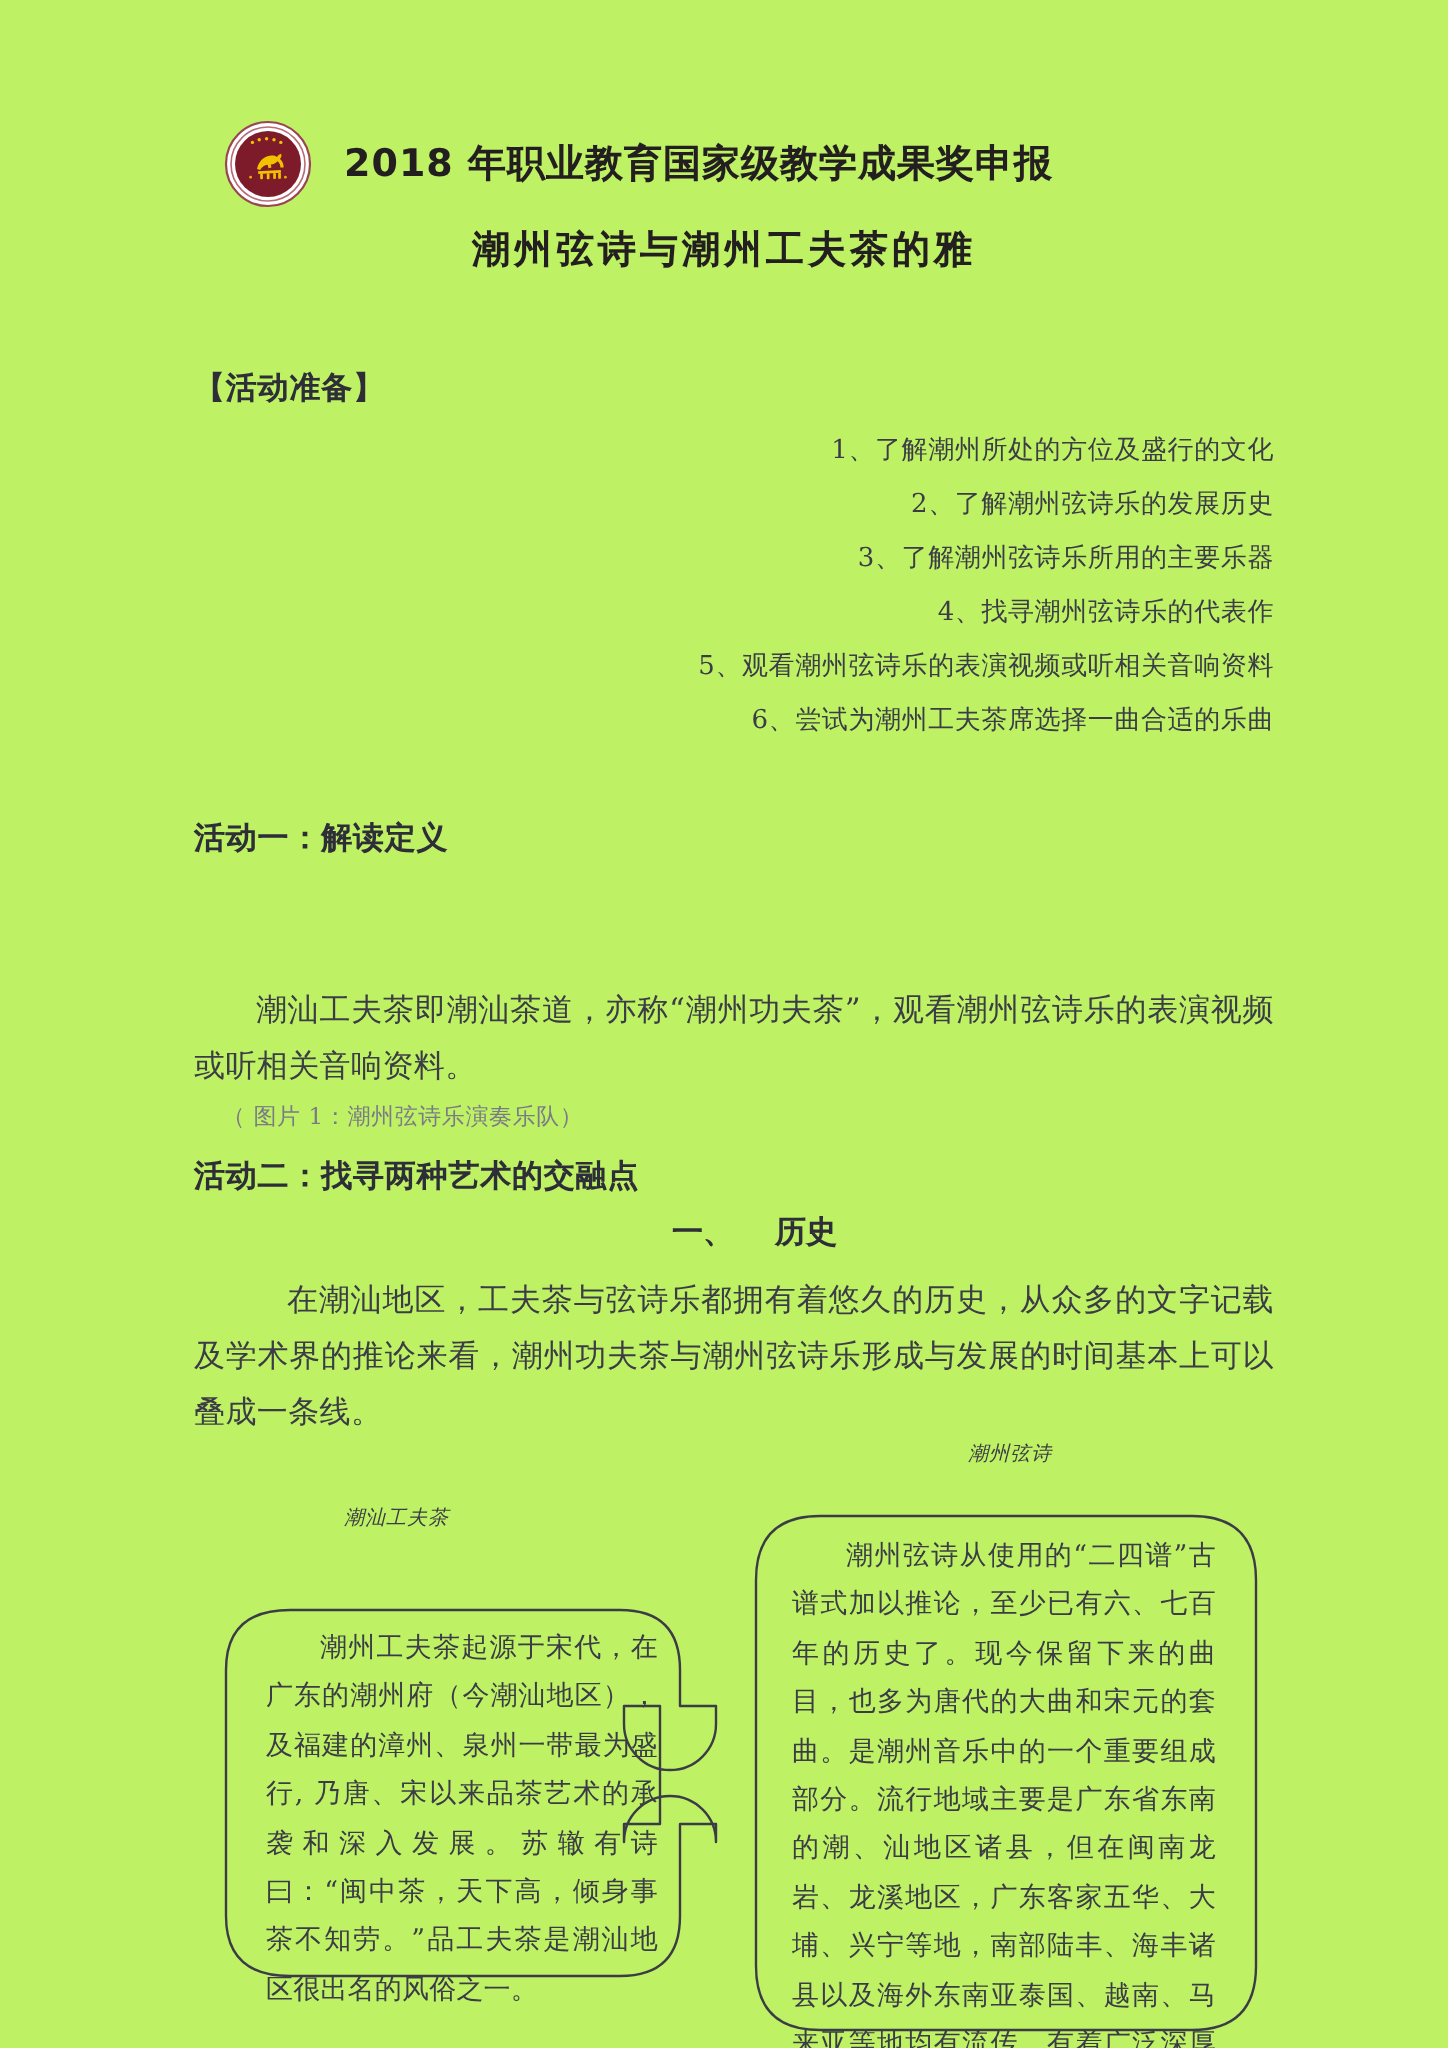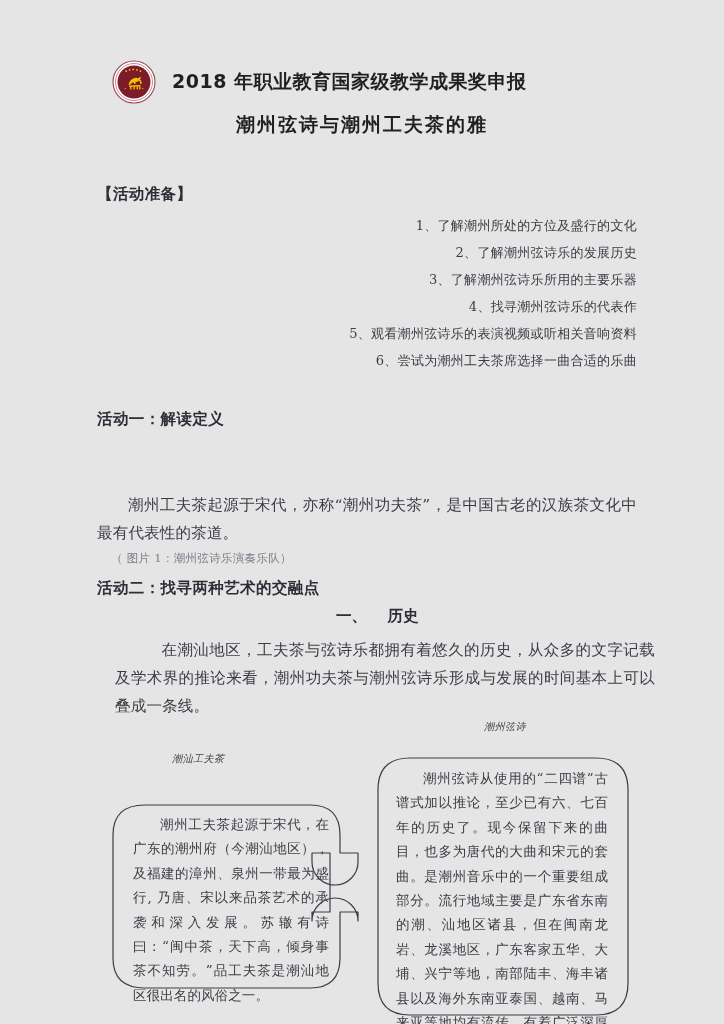--- a/index.html
+++ b/index.html
@@ -8,21 +8,21 @@
     background: #ffffff;
   }
   body {
     font-family: "DejaVu Serif", "Liberation Serif", serif;
     color: #3c3c46;
   }
   #page {
     position: relative;
     width: 724px;
     height: 1024px;
-    background: #e5e5e5;
+    background: #bef264;
     overflow: hidden;
   }
 
   
   .header {
     position: absolute;
     left: 112px;
     top: 56px;
     width: 520px;
     height: 52px;
@@ -204,38 +204,38 @@
     <div class="list-line">5、观看潮州弦诗乐的表演视频或听相关音响资料</div>
     <div class="list-line">6、尝试为潮州工夫茶席选择一曲合适的乐曲</div>
   </div>
 
   <div class="block" style="top:409px;">
     <div class="heading2">活动一：解读定义</div>
   </div>
 
 
   <div class="block" style="top:491px;">
-    <div class="para indent">潮州工夫茶起源于宋代，亦称“潮州功夫茶”，是中国古老的汉族茶文化中最有代表性的茶道。</div>
+    <div class="para indent">潮汕工夫茶即潮汕茶道，亦称“潮州功夫茶”，观看潮州弦诗乐的表演视频或听相关音响资料。</div>
   </div>
 
   <div class="block" style="top:551px;">
     <div class="caption">（ 图片 1：潮州弦诗乐演奏乐队）</div>
   </div>
 
   <div class="block" style="top:578px;">
     <div class="heading2">活动二：找寻两种艺术的交融点</div>
   </div>
 
   <div class="block" style="top:606px;text-align:center;">
     <div class="numbered">
       <span class="num">一、</span><span>历史</span>
     </div>
   </div>
 
-  <div class="block" style="top:636px;margin-left:18px;">
+  <div class="block" style="top:636px;">
     <div class="para" style="text-indent:3em;">在潮汕地区，工夫茶与弦诗乐都拥有着悠久的历史，从众多的文字记载及学术界的推论来看，潮州功夫茶与潮州弦诗乐形成与发展的时间基本上可以叠成一条线。</div>
   </div>
 
   <div class="callout-label" style="left:484px; top:720px;">潮州弦诗</div>
 
   <div class="callout-label" style="left:172px; top:752px;">潮汕工夫茶</div>
 
   <svg class="callout-svg" viewBox="0 0 724 290">
 
     <g fill="none" stroke="#3c3c46" stroke-width="1.2" stroke-linejoin="round" stroke-linecap="round">

